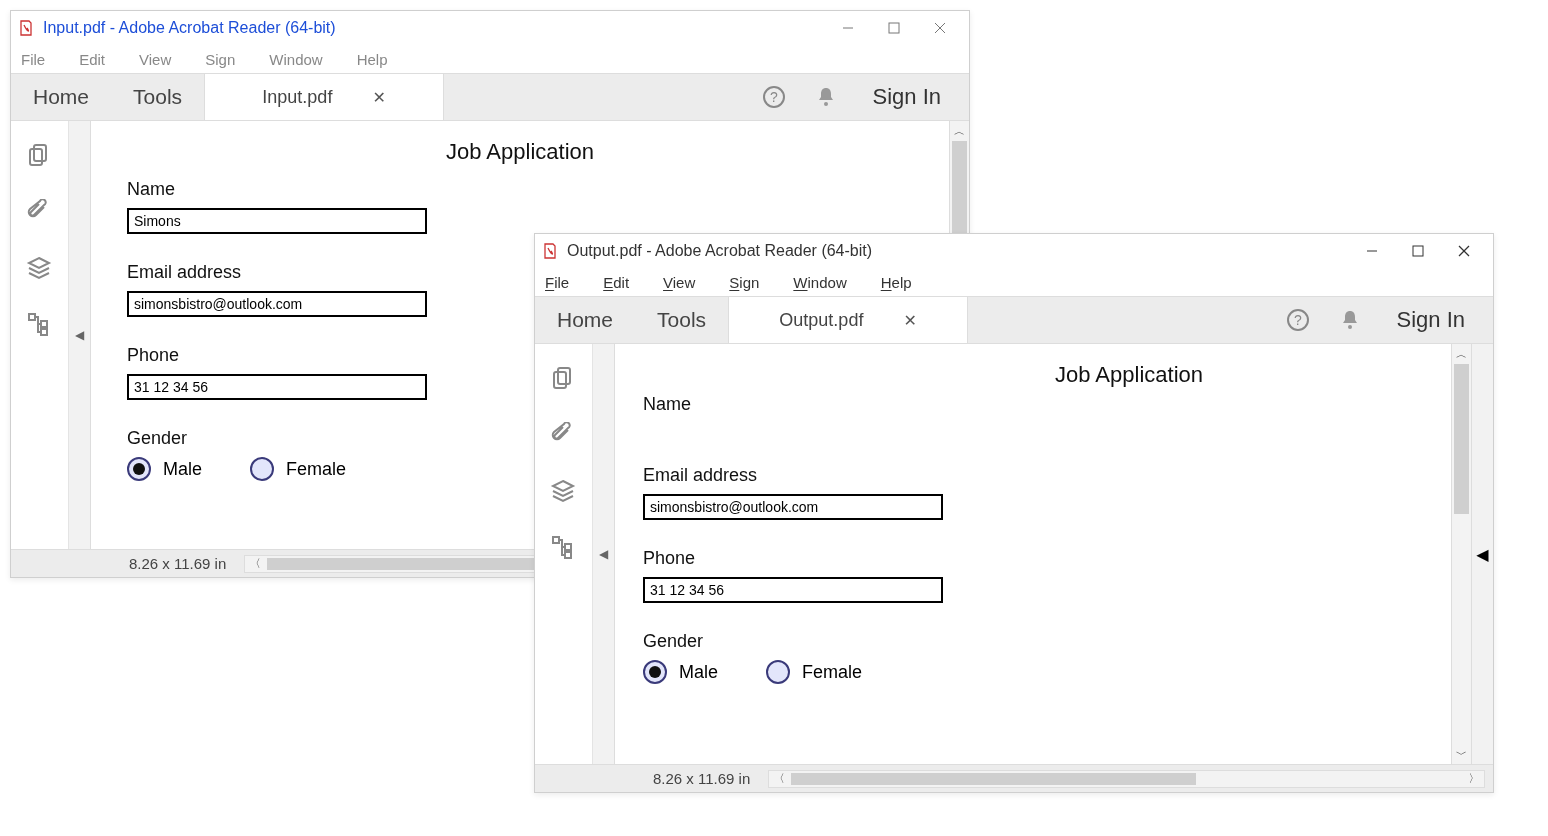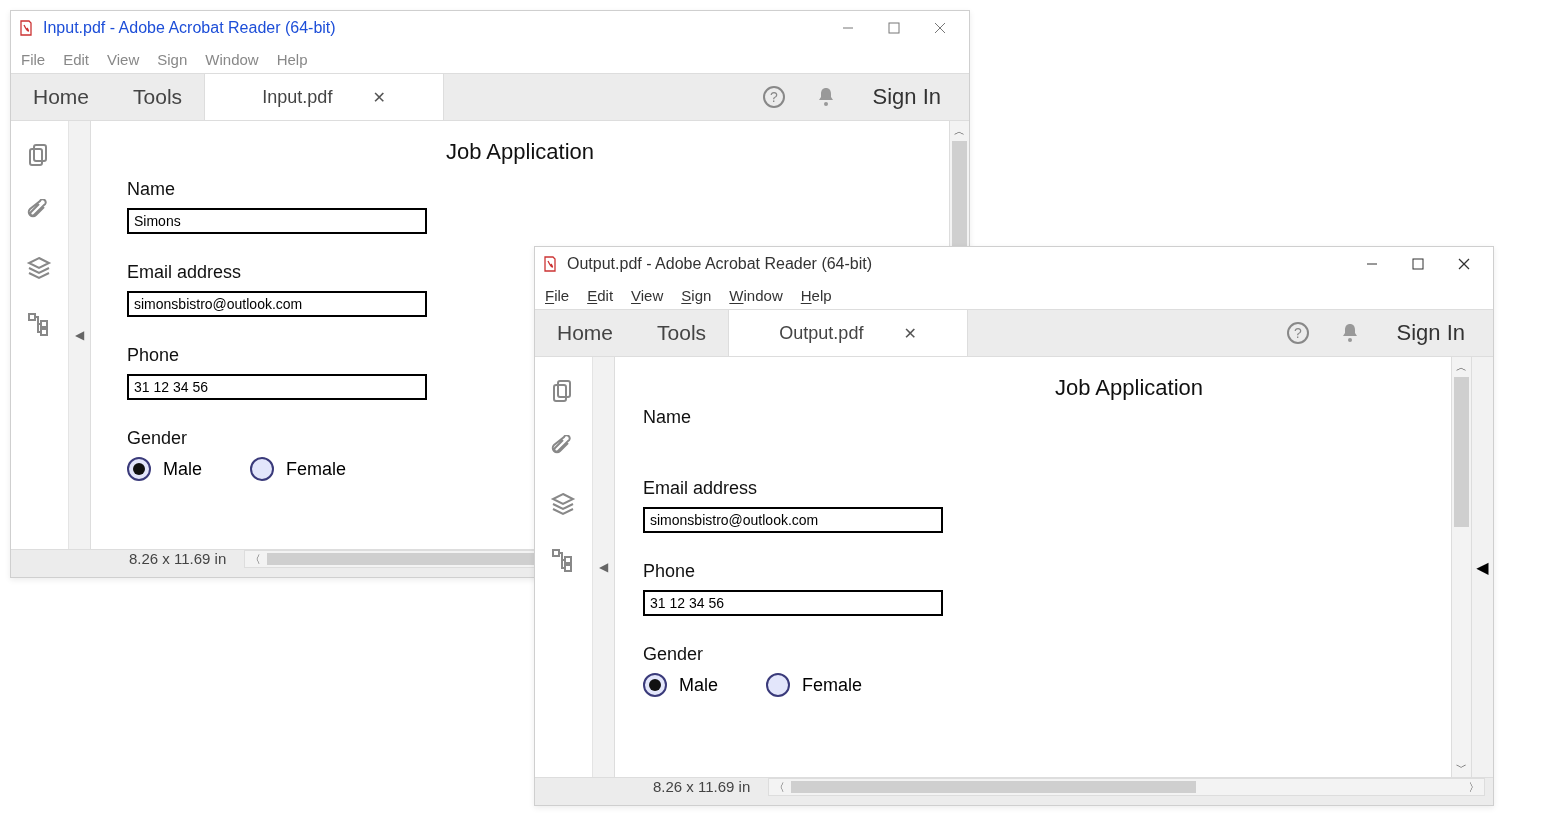--- a/index.html
+++ b/index.html
@@ -36,21 +36,21 @@
   .titlebar .spacer { flex: 1; }
   .win-btn {
     width: 46px; height: 30px;
     display:flex; align-items:center; justify-content:center;
     color:#555; font-size: 14px;
   }
   .menubar {
     height: 28px;
     display: flex;
     align-items: center;
-    gap: 18px;
+    gap: 34px;
     padding: 0 10px;
     font-size: 15px;
     color: #333;
   }
   .menubar.inactive { color:#888; }
   .menu-item { cursor: default; }
   .menu-item .ul { text-decoration: underline; text-underline-offset: 2px; }
   .toolbar {
     height: 48px;
     background: #ececec;
@@ -133,21 +133,21 @@
   }
   .vscroll .arrow{height:20px; display:flex;align-items:center;justify-content:center; font-size:11px; color:#444;}
   .vscroll .track{flex:1; position:relative;}
   .vscroll .thumb{position:absolute; left:2px; right:2px; top:0; height:150px; background:#cfcfcf;}
   .right-collapse {
     width:22px; background:#f2f2f2; border-left:1px solid #ddd;
     display:flex;align-items:center;justify-content:center;
   }
   .statusbar {
     height:28px; background:#ececec; border-top:1px solid #ddd;
-    display:flex; padding:0 8px 0 0;
+    display:flex; align-items:center; padding:0 8px 0 0;
   }
   .statusbar .sep { width:100px; }
   .statusbar .dim { font-size:15px; color:#444; padding:0 18px;}
   .hscroll {
     flex:1; height:18px; background:#f3f3f3; border:1px solid #ddd;
     display:flex; align-items:center;
   }
   .hscroll .arrow{width:20px; text-align:center; font-size:11px; color:#444;}
   .hscroll .track{flex:1; position:relative; height:100%;}
   .hscroll .thumb{position:absolute; top:2px; bottom:2px; left:2px; width:60%; background:#cfcfcf;}
@@ -289,21 +289,21 @@
     <div class="hscroll">
       <span class="arrow">〈</span>
       <div class="track">
           <div class="thumb"></div>
         </div>
       <span class="arrow">〉</span>
     </div>
   </div>
 </div>
 
-<div class="window" style="left:534px; top:246px; width:960px; height:560px;">
+<div class="window" style="left:534px; top:233px; width:960px; height:560px;">
   <div class="titlebar">
     <span class="app-icon">
       <svg width="16" height="16" viewBox="0 0 16 16">
           <path d="M3 1 h8 l2 2 v12 h-10 z" fill="none" stroke="#c33" stroke-width="1.3"></path>
           <path d="M6 5 c4 8 6 7 3 3" stroke="#c33" fill="none" stroke-width="1.3"></path>
         </svg>
     </span>
     <span class="title-text active">Output.pdf - Adobe Acrobat Reader (64-bit)</span>
     <span class="spacer"></span>
     <span class="win-btn">

